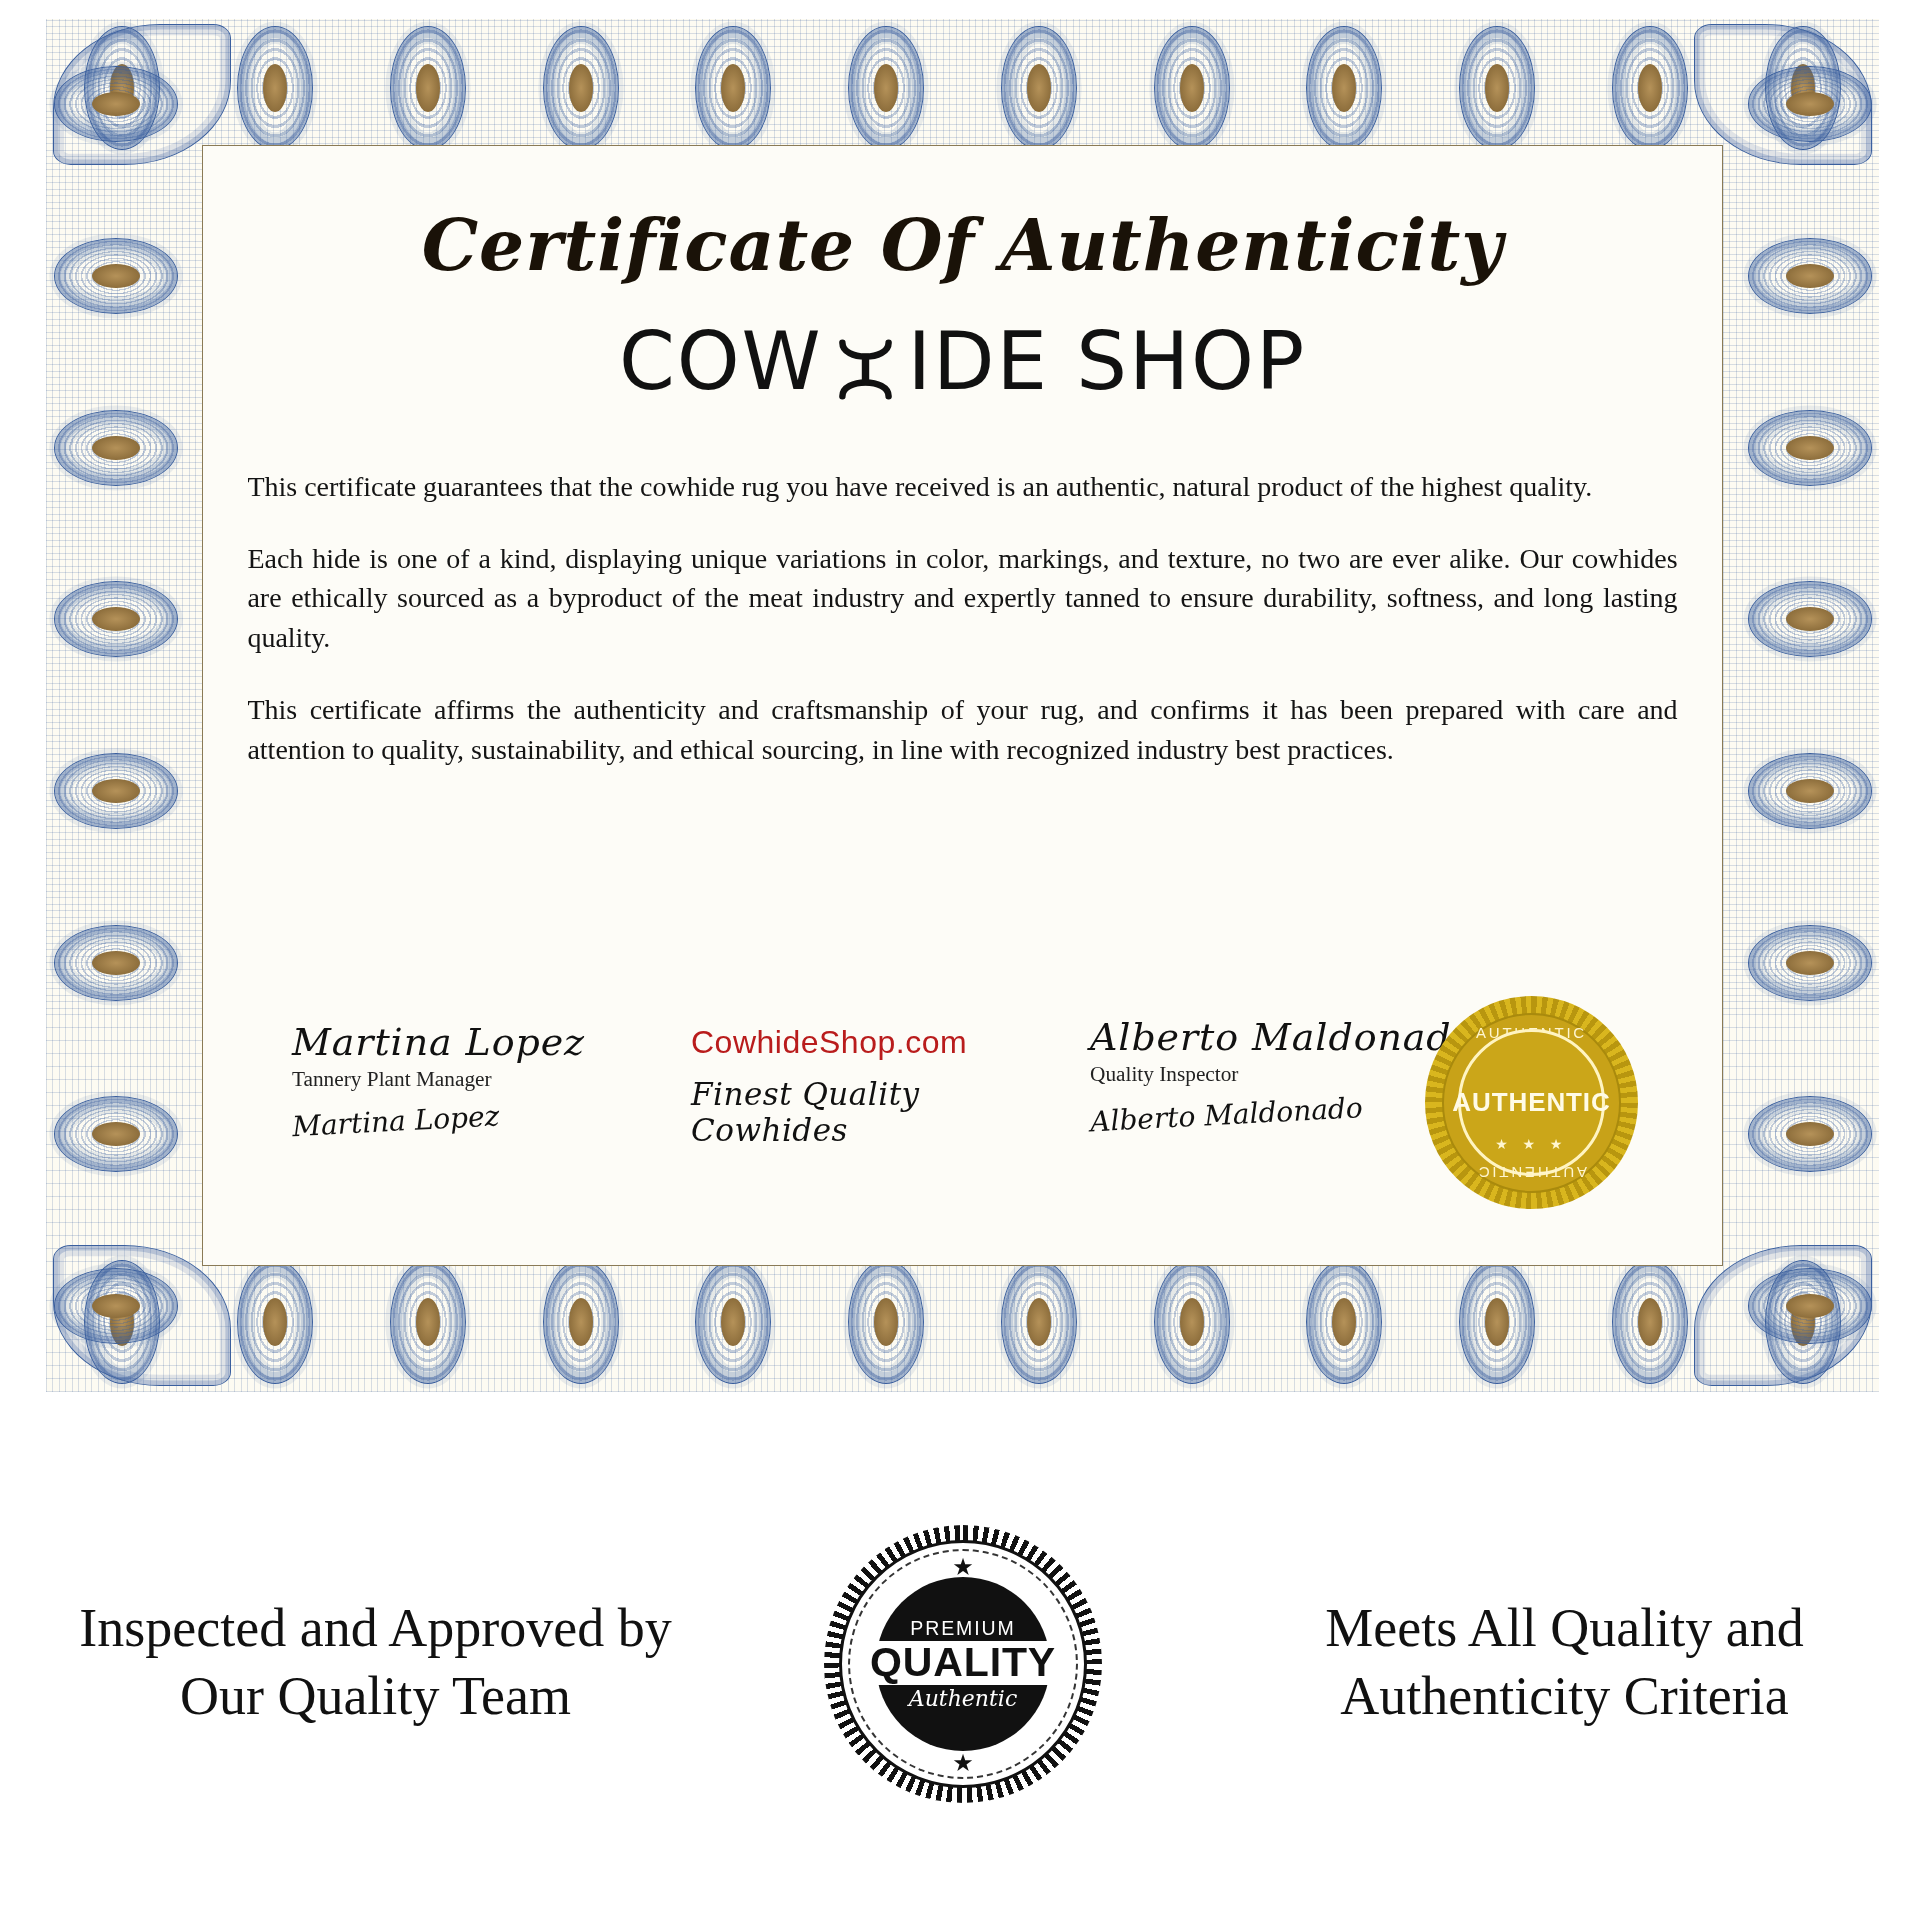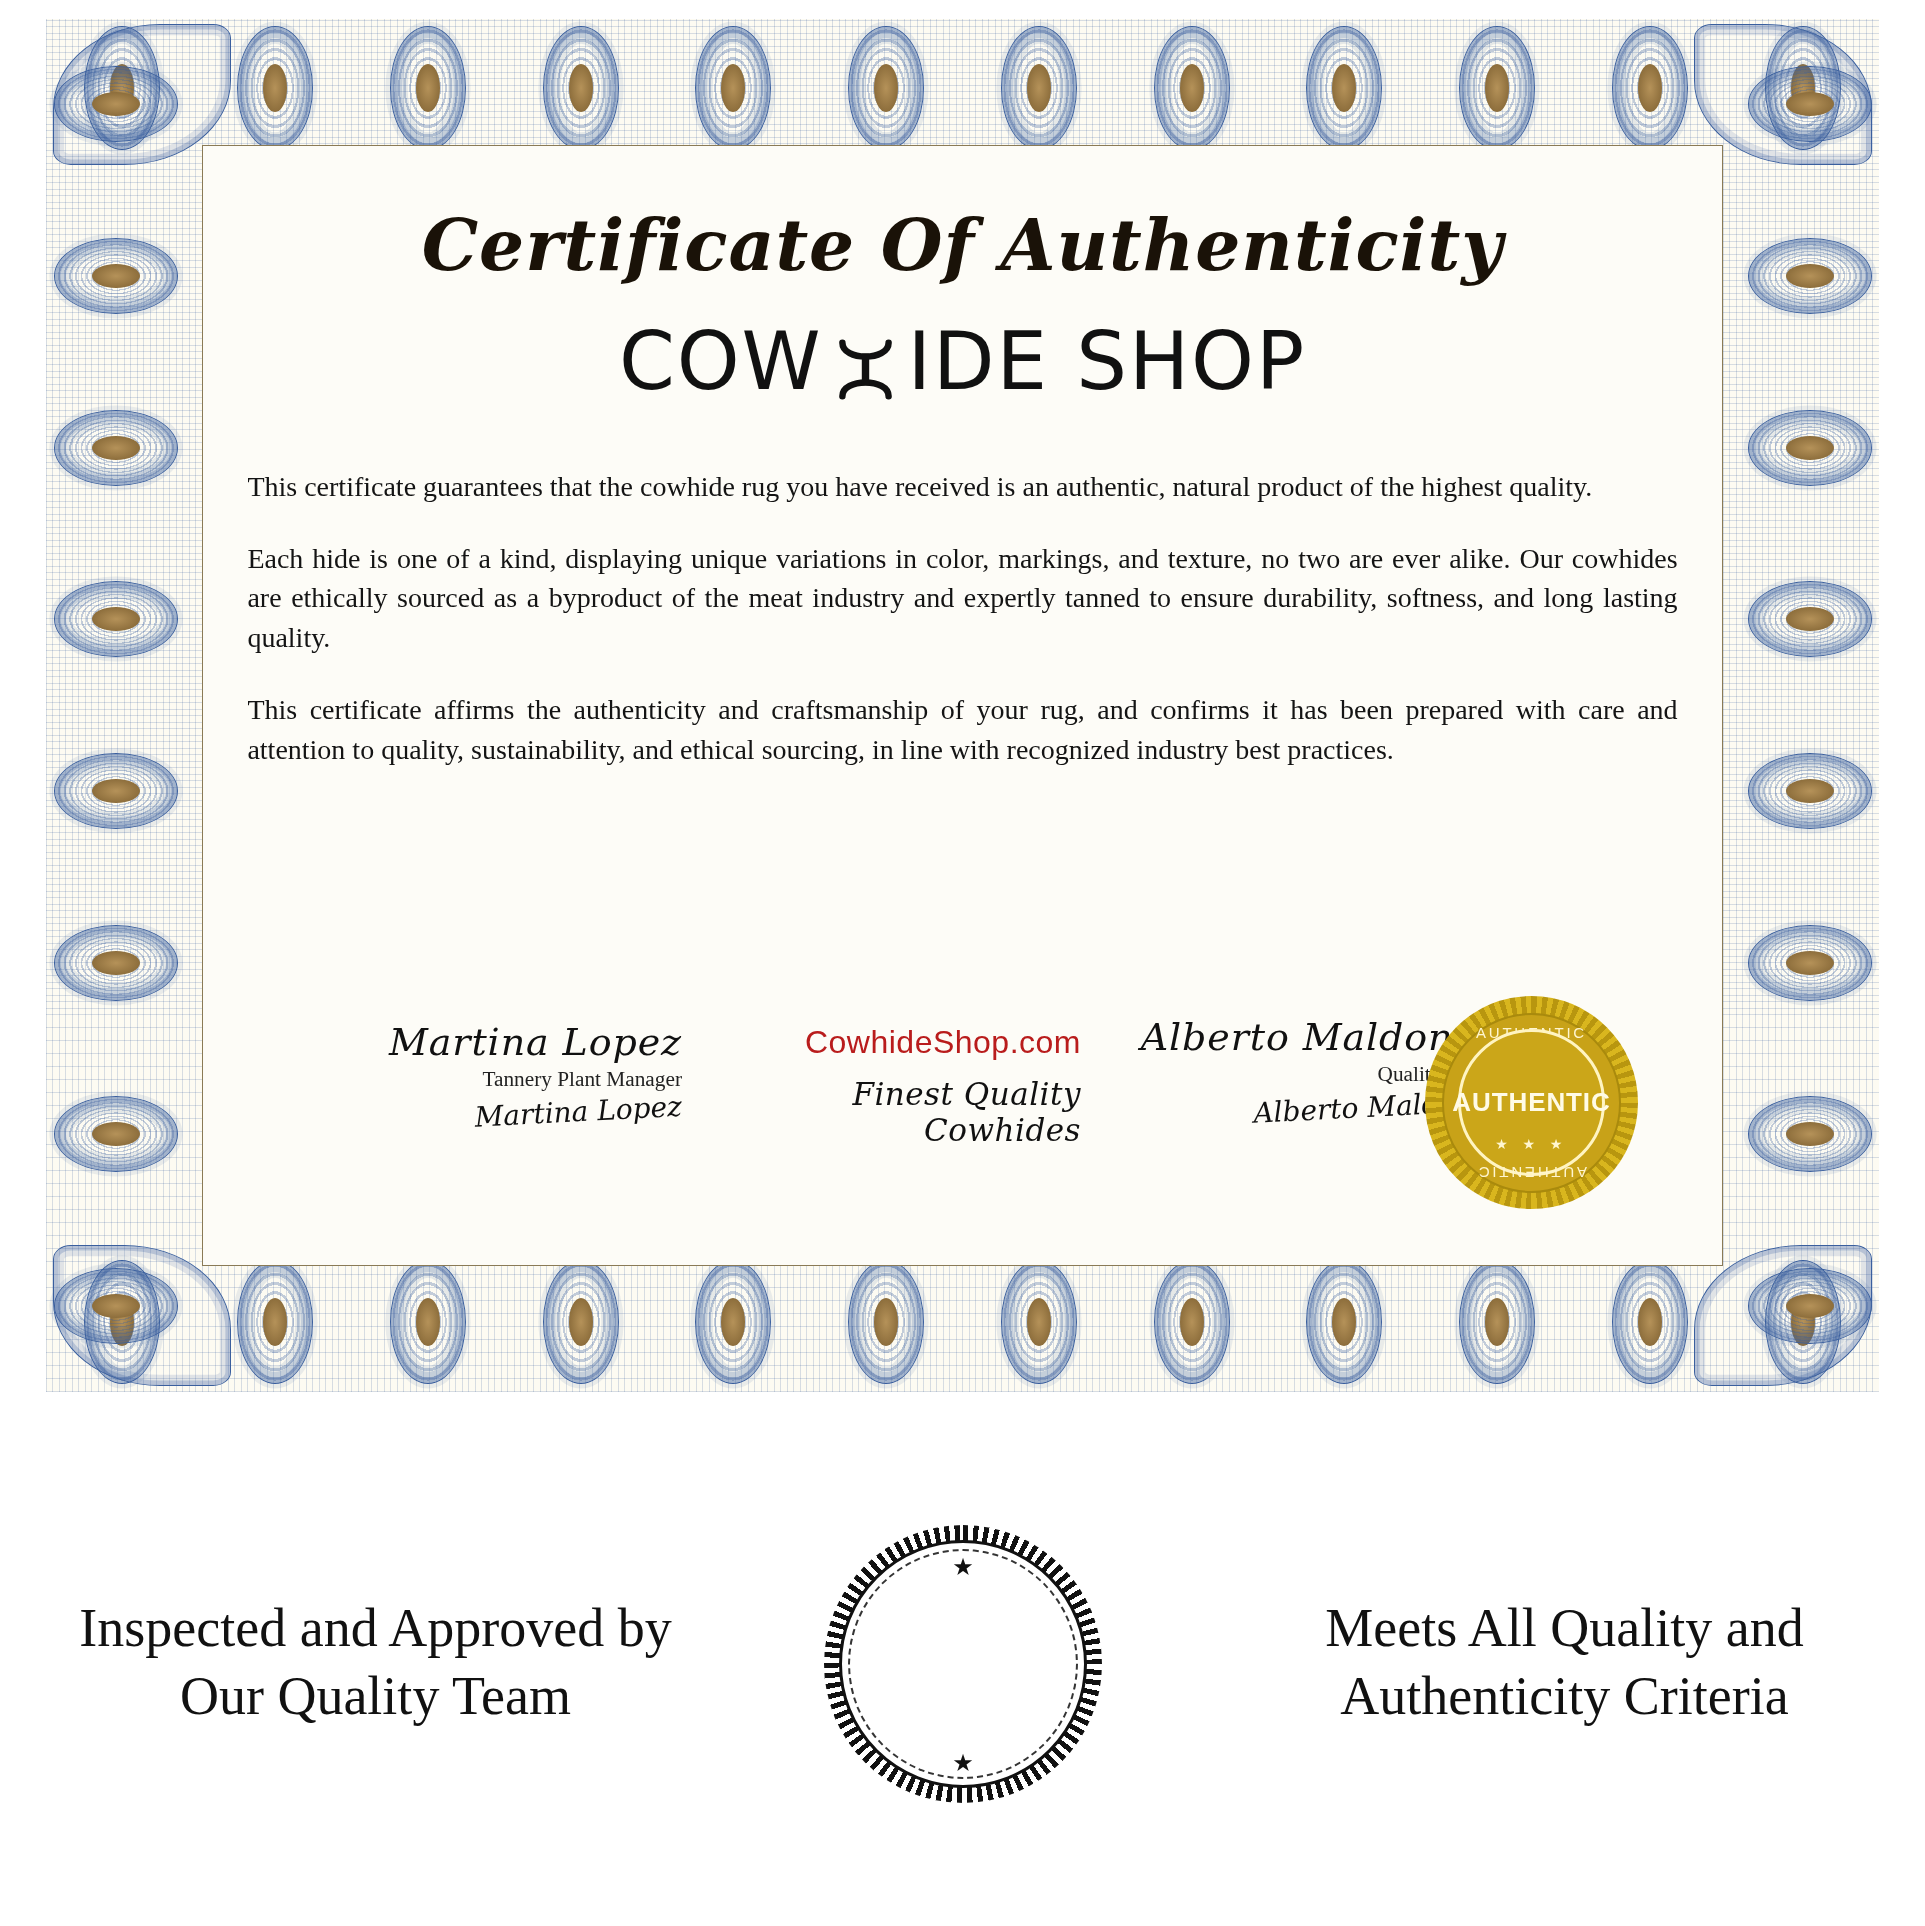--- a/index.html
+++ b/index.html
@@ -153,21 +153,21 @@
   
   .sig-row {
     position: absolute;
     left: 52px;
     right: 52px;
     bottom: 48px;
     height: 213px;
   }
   .sig-block {
     position: absolute;
-    text-align: right;
+    text-align: left;
   }
   .sig-name {
     font-family: "DejaVu Serif", serif;
     font-style: italic;
     font-size: 38px;
     color: #111;
     letter-spacing: 0.9px;
     white-space: nowrap;
   }
   .sig-role {
@@ -464,18 +464,23 @@
 <div class="footer">
 
   <div class="footer-text footer-left">Inspected and Approved by Our Quality Team</div>
 
   <div class="premium-badge">
     <div class="pb-ring"></div>
     <div class="pb-ring2"></div>
     <div class="pb-wreath"></div>
     <div class="pb-star top">★</div>
     <div class="pb-star bottom">★</div>
+    <div class="pb-core">
+      <div class="pb-premium">PREMIUM</div>
+      <div class="pb-quality">QUALITY</div>
+      <div class="pb-auth">Authentic</div>
+    </div>
   </div>
 
   <div class="footer-text footer-right">Meets All Quality and Authenticity Criteria</div>
 
 </div>
 
 
 </body></html>

